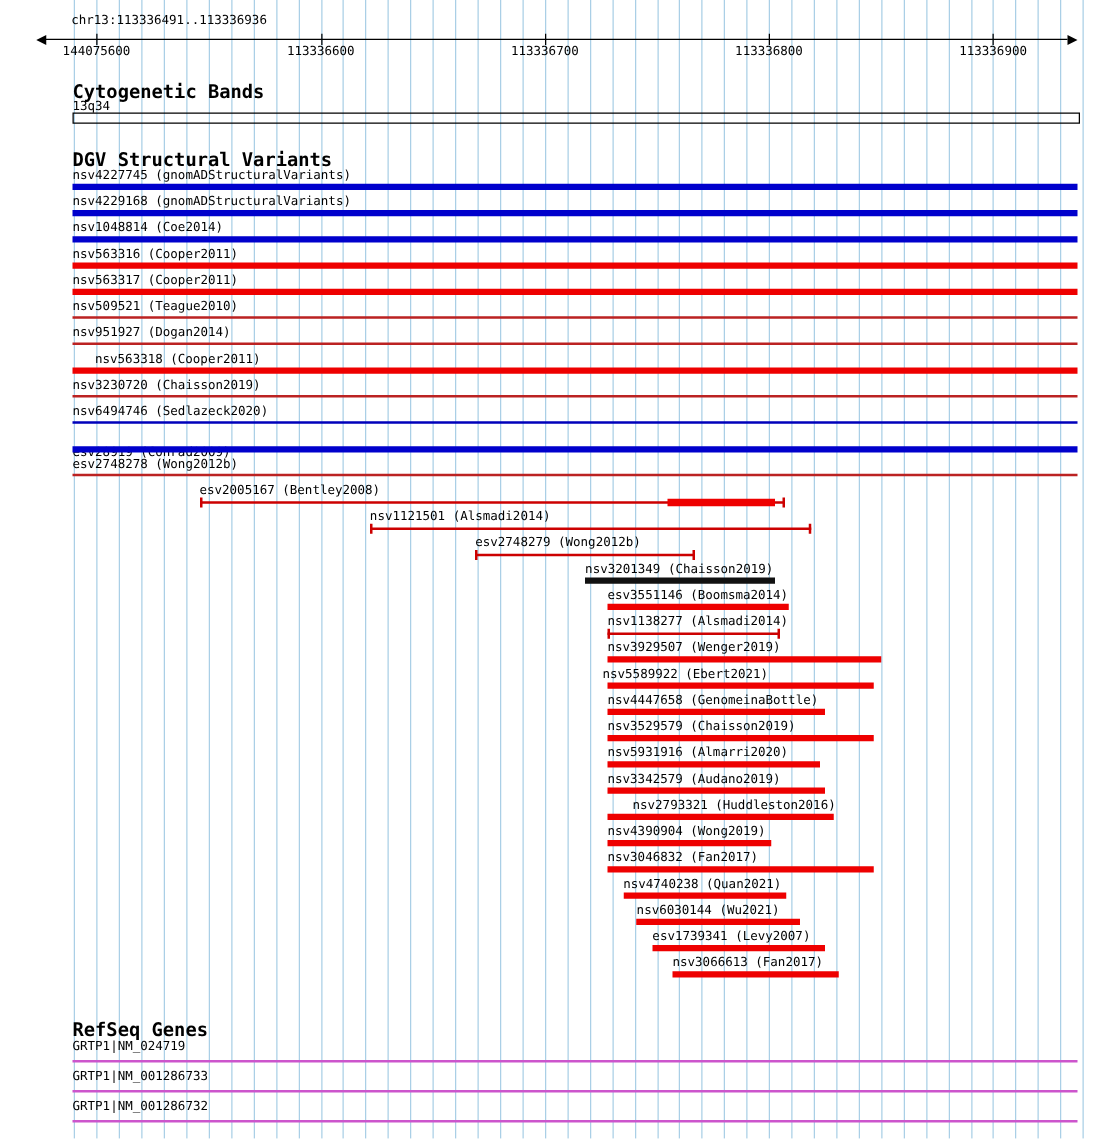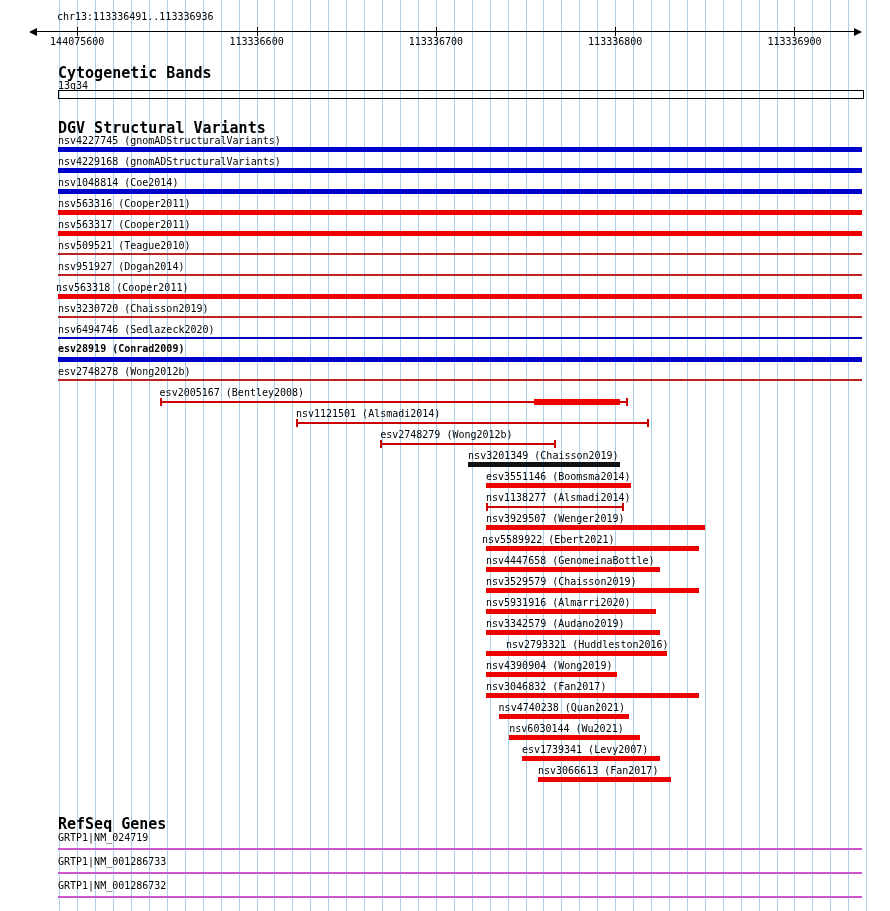--- a/index.html
+++ b/index.html
@@ -94,27 +94,27 @@
       <div class="lbl" style="left: 58px; top: 177px;">nsv1048814 (Coe2014)</div>
       <div style="position: absolute; left: 58px; top: 189px; width: 804px; height: 5px; background: rgb(0, 0, 204);"></div>
       <div class="lbl" style="left: 58px; top: 198px;">nsv563316 (Cooper2011)</div>
       <div style="position: absolute; left: 58px; top: 210px; width: 804px; height: 5px; background: rgb(238, 0, 0);"></div>
       <div class="lbl" style="left: 58px; top: 219px;">nsv563317 (Cooper2011)</div>
       <div style="position: absolute; left: 58px; top: 231px; width: 804px; height: 5px; background: rgb(238, 0, 0);"></div>
       <div class="lbl" style="left: 58px; top: 240px;">nsv509521 (Teague2010)</div>
       <div style="position: absolute; left: 58px; top: 253px; width: 804px; height: 2px; background: rgb(187, 34, 34);"></div>
       <div class="lbl" style="left: 58px; top: 261px;">nsv951927 (Dogan2014)</div>
       <div style="position: absolute; left: 58px; top: 274px; width: 804px; height: 2px; background: rgb(187, 34, 34);"></div>
-      <div class="lbl" style="left: 56px; top: 282px;">nsv563318 (Cooper2011)</div>
+      <div class="lbl" style="left: 76px; top: 282px;">nsv563318 (Cooper2011)</div>
       <div style="position: absolute; left: 58px; top: 294px; width: 804px; height: 5px; background: rgb(238, 0, 0);"></div>
       <div class="lbl" style="left: 58px; top: 303px;">nsv3230720 (Chaisson2019)</div>
       <div style="position: absolute; left: 58px; top: 316px; width: 804px; height: 2px; background: rgb(187, 34, 34);"></div>
       <div class="lbl" style="left: 58px; top: 324px;">nsv6494746 (Sedlazeck2020)</div>
       <div style="position: absolute; left: 58px; top: 337px; width: 804px; height: 2px; background: rgb(0, 0, 187);"></div>
-      <div class="lbl" style="left: 58px; top: 343px; font-weight: bold;">esv28919 (Conrad2009)</div>
+      <div class="lbl" style="left: 58px; top: 357px;">esv28919 (Conrad2009)</div>
       <div style="position: absolute; left: 58px; top: 357px; width: 804px; height: 5px; background: rgb(0, 0, 204);"></div>
       <div class="lbl" style="left: 58px; top: 366px;">esv2748278 (Wong2012b)</div>
       <div style="position: absolute; left: 58px; top: 379px; width: 804px; height: 2px; background: rgb(187, 34, 34);"></div>
       <div class="lbl" style="left: 159.6px; top: 387px; text-align: right;">esv2005167 (Bentley2008)</div>
       <div style="position: absolute; left: 159.6px; top: 398px; width: 468px; height: 8px;">
         <div style="position: absolute; left: 0px; top: 3px; width: 100%; height: 2px; background: rgb(204, 0, 0);"></div>
         <div style="position: absolute; left: 0px; top: 0px; width: 2px; height: 8px; background: rgb(204, 0, 0);"></div>
         <div style="position: absolute; right: 0px; top: 0px; width: 2px; height: 8px; background: rgb(204, 0, 0);"></div>
         <div style="position: absolute; left: 374.8px; top: 1px; width: 86.1px; height: 6px; background: rgb(238, 0, 0);"></div>
       </div>

